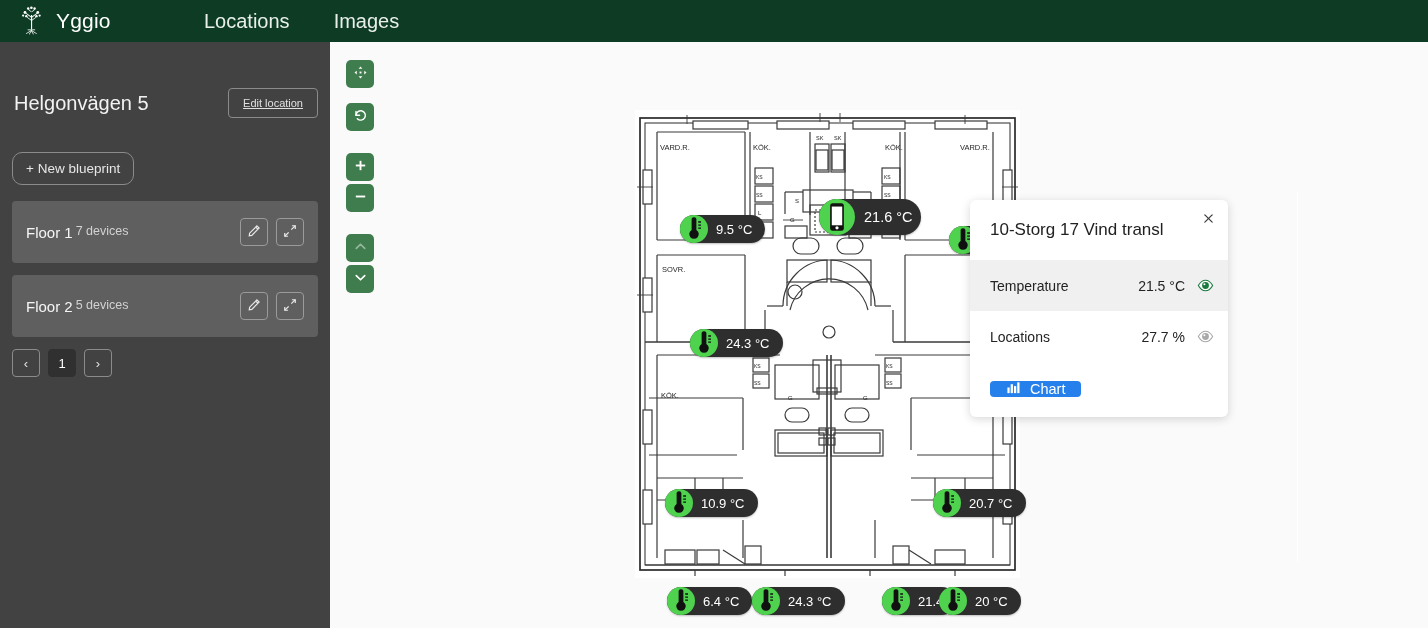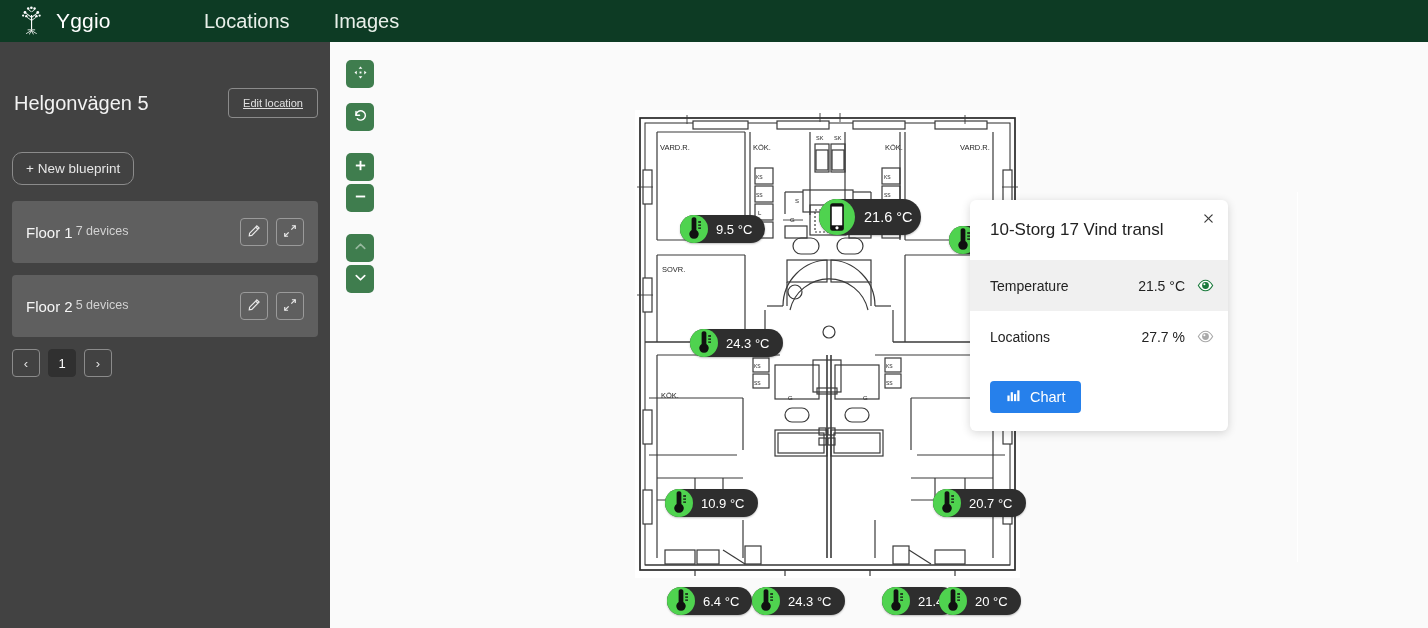--- a/index.html
+++ b/index.html
@@ -139,21 +139,21 @@
   .popup-row {
     display: flex; align-items: center; height: 51px;
     padding: 0 14px 0 20px; font-size: 14px; color: #232323;
   }
   .popup-row.shaded { background: #f0f0f0; }
   .row-label { flex: 1; }
   .row-value { margin-right: 12px; }
   .eye { width: 17px; height: 17px; display: flex; align-items: center; justify-content: center; cursor: pointer; }
   .chart-btn {
     margin: 19px 0 0 20px; background: #2680eb; color: #ffffff;
-    border: none; border-radius: 4px; height: 32px; padding: 0 16px;
+    border: none; border-radius: 4px; height: 16px; padding: 0 16px;
     display: inline-flex; align-items: center; gap: 9px;
     font-size: 14.5px; cursor: pointer; font-family: inherit;
   }
 </style>
 </head>
 <body>
 
 <div id="app">
 
   <div class="topbar">

